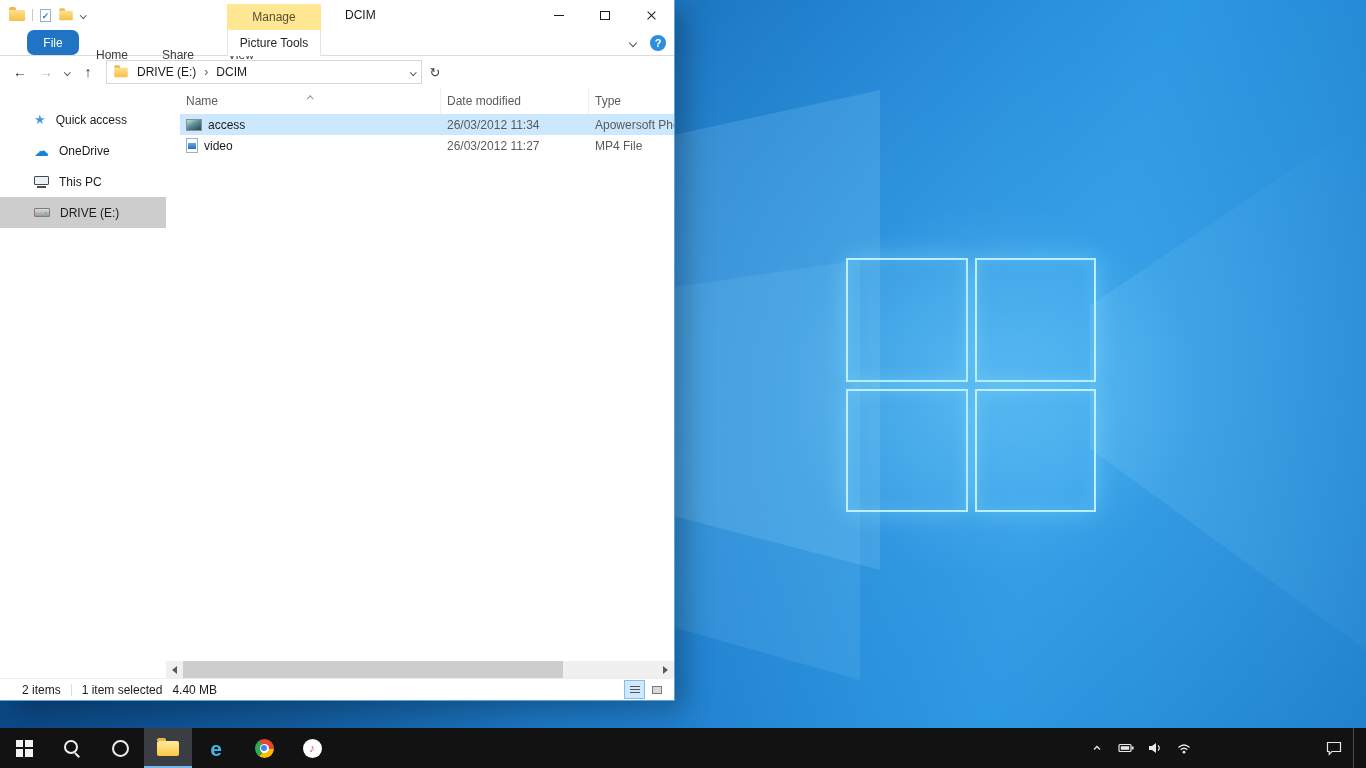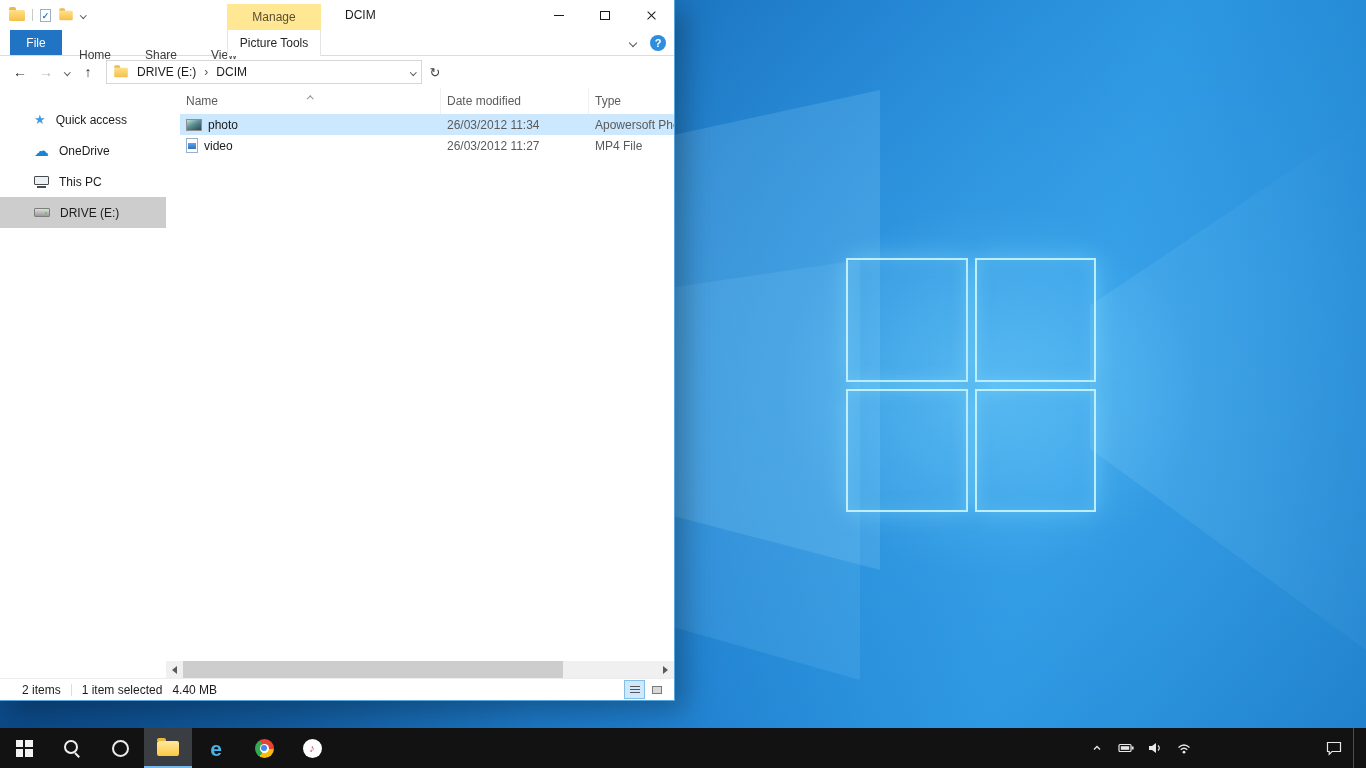--- a/index.html
+++ b/index.html
@@ -61,22 +61,22 @@
   .ic-close i:last-child  { transform:rotate(-45deg); }
 
   .ctx-group { position:absolute; left:227px; top:4px; width:94px; height:52px; z-index:5; }
   .ctx-manage { height:26px; background:#ffe793; color:#584f35; font-size:12px;
     display:flex; align-items:center; justify-content:center; }
   .ctx-pt { height:26px; background:#fff; border-left:1px solid #e4e4e4; border-right:1px solid #e4e4e4;
     font-size:12px; color:#262626; display:flex; align-items:center; justify-content:center; }
 
   .ribbon-row { height:26px; display:flex; align-items:stretch; border-bottom:1px solid #dcdcdc;
     position:relative; background:#fff; }
-  .file-tab { width:52px; margin-left:10px; background:#2173c4; color:#fff; font-size:12px;
-    display:flex; align-items:center; justify-content:center; }
+  .file-tab { width:52px; margin-left:27px; background:#2173c4; color:#fff; font-size:12px;
+    display:flex; align-items:center; justify-content:center;border-radius:7px; }
   .rtab { font-size:12px; color:#3b3b3b; padding:0 17px; display:flex; align-items:center;margin-top:24px; }
   .ribbon-right { position:absolute; right:8px; top:0; height:26px; display:flex; align-items:center; gap:14px; }
   .help-ico { width:16px; height:16px; border-radius:50%; background:#2e8ddf; color:#fff;
     font-size:11px; font-weight:bold; display:flex; align-items:center; justify-content:center; }
 
   .address-row { height:32px; display:flex; align-items:center; padding:0 8px; gap:2px; background:#fff; }
   .nav-btn { width:24px; height:24px; display:flex; align-items:center; justify-content:center;
     font-size:14px; color:#2b2b2b; }
   .nav-btn.disabled { color:#b8b8b8; }
   .nav-chev { width:14px; display:flex; justify-content:center; }
@@ -294,21 +294,21 @@
       <div class="colheaders">
         <div class="sort-caret"><span class="chev sm up"></span></div>
         <div class="col col-name">Name</div>
         <div class="col col-date">Date modified</div>
         <div class="col col-type">Type</div>
       </div>
 
       <div class="frow selected">
         <div class="cell-name">
           <span class="photo-ico"></span>
-          <span>photo</span>
+          <span>access</span>
         </div>
         <div class="cell-date">26/03/2012 11:34</div>
         <div class="cell-type">Apowersoft Pho</div>
       </div>
 
       <div class="frow">
         <div class="cell-name">
           <span class="video-ico"></span>
           <span>video</span>
         </div>

